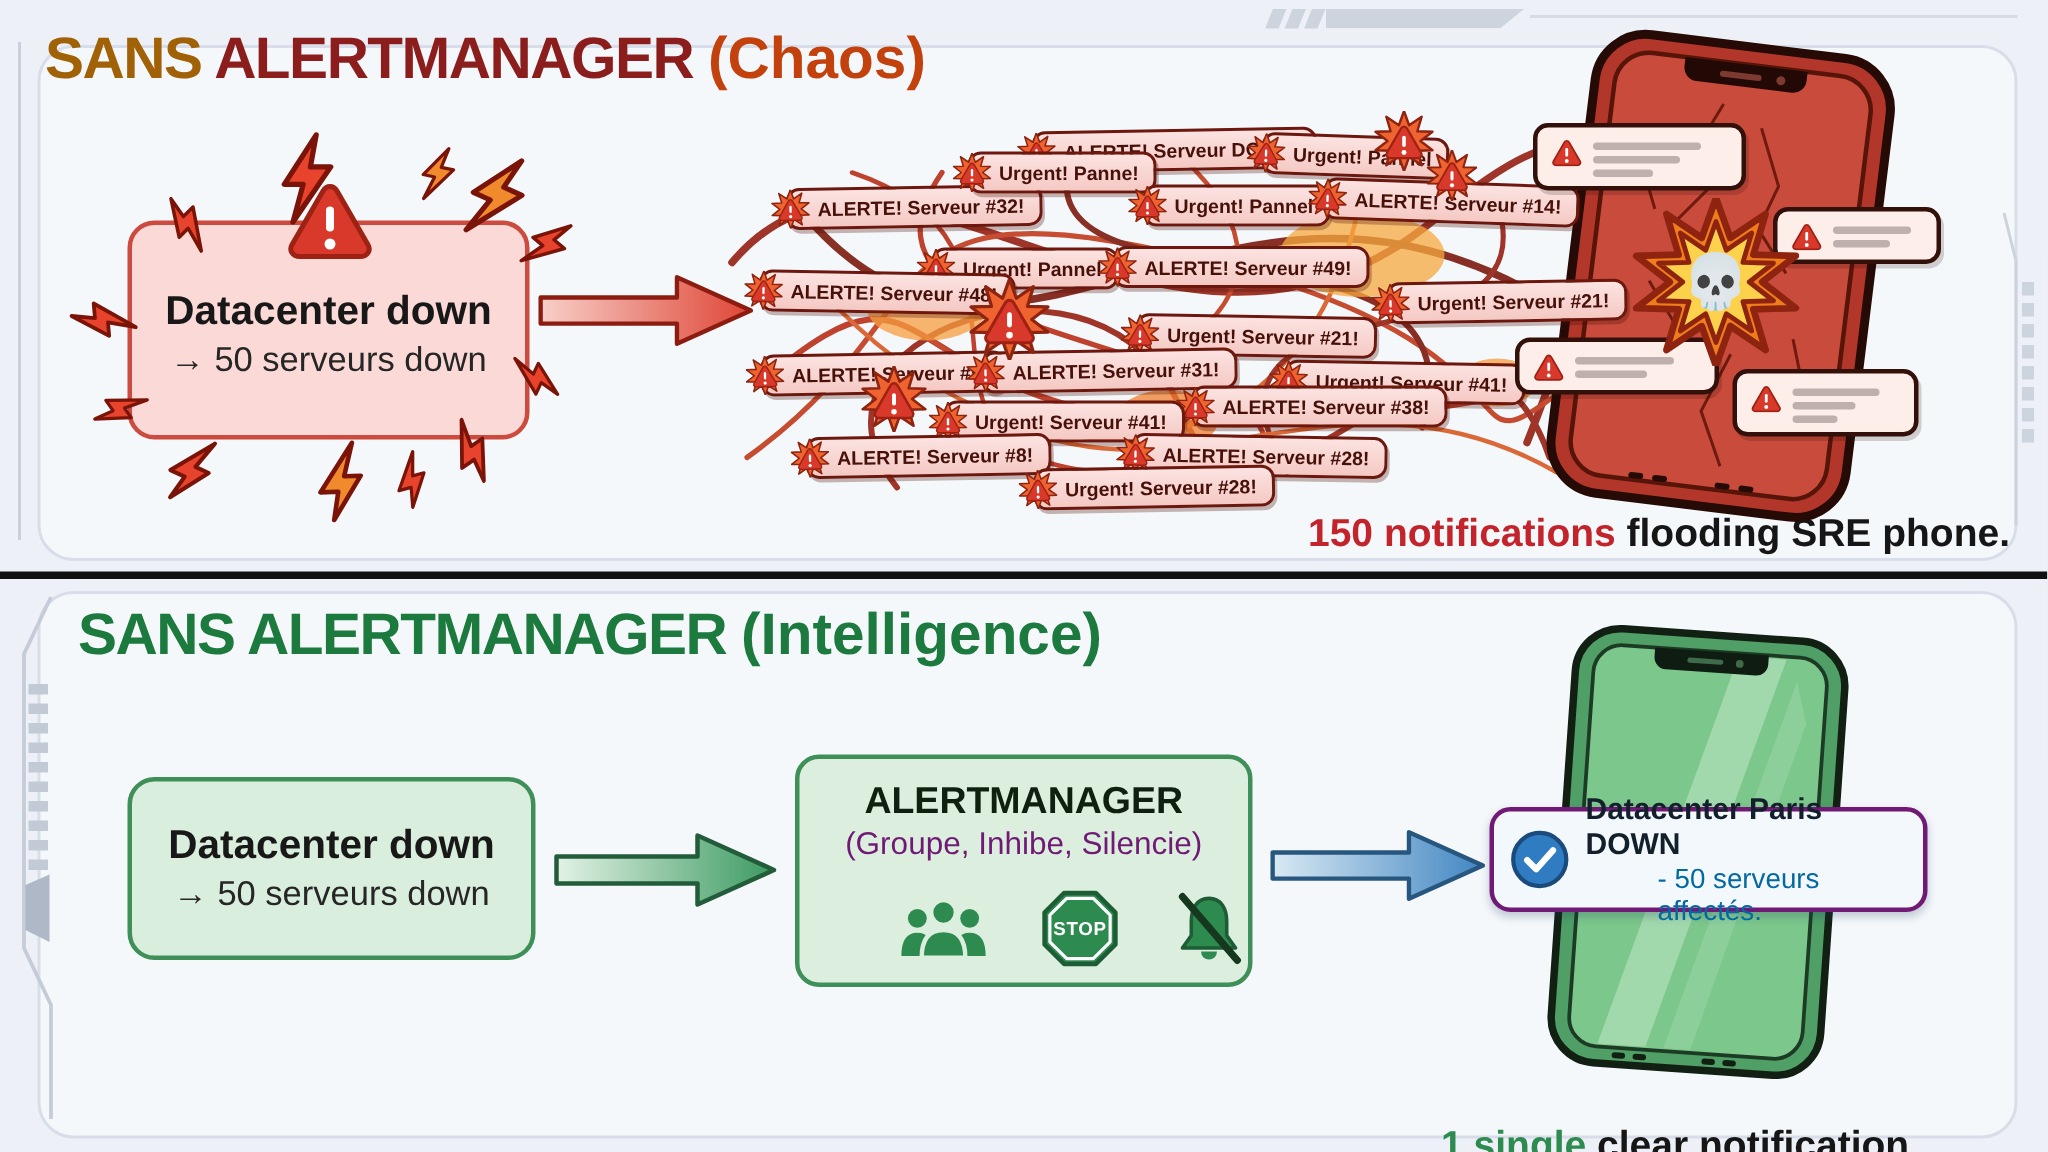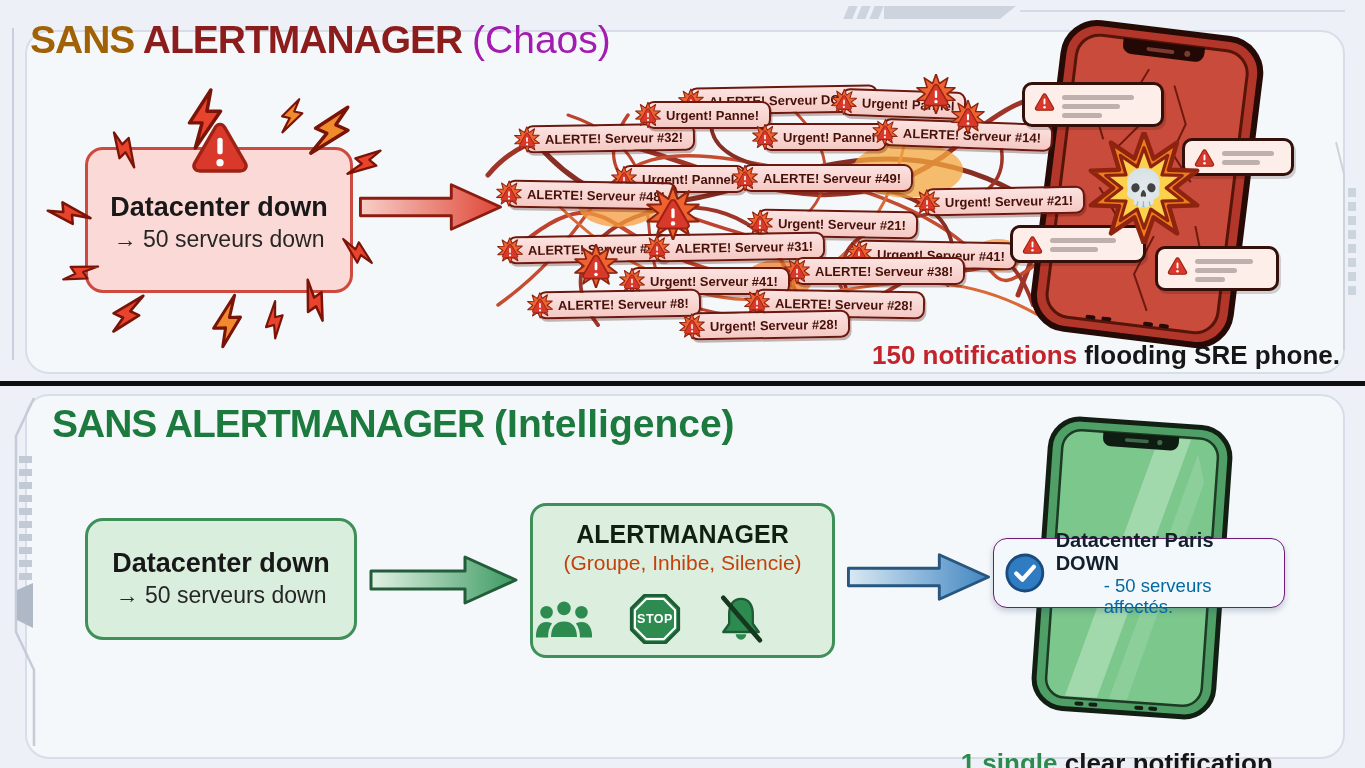--- a/index.html
+++ b/index.html
@@ -17,21 +17,21 @@
   .hud-bar{left:884px;top:6px;width:132px;height:13px;background:#cdd4de;
            clip-path:polygon(0 0,100% 0,calc(100% - 16px) 100%,0 100%);}
   .hud-thin{left:1020px;top:10px;width:325px;height:2px;background:#d5dbe5;}
 
   
   .title{position:absolute;font-weight:800;font-size:39px;letter-spacing:-1px;white-space:nowrap;}
   .t-top{left:30px;top:18px;}
   .t-bot{left:52px;top:402px;color:#1c7a3e;}
   .w-red1{color:#a16207;}
   .w-red2{color:#8c1d1d;}
-  .w-red3{color:#a21caf;font-weight:400;letter-spacing:0;}
+  .w-red3{color:#c2410c;font-weight:700;letter-spacing:0;}
   .w-grn2{font-weight:700;letter-spacing:0;}
 
   
   .inc-box{position:absolute;border-radius:18px;text-align:center;box-sizing:border-box;}
   .inc-red{left:85px;top:147px;width:268px;height:146px;background:#fbd9d6;
            border:3.5px solid #cc4a3e;padding-top:42px;}
   .inc-grn{left:85px;top:518px;width:272px;height:122px;background:#daeedd;
            border:3px solid #3f8f58;padding-top:27px;}
   .inc-l1{font-size:27px;font-weight:800;color:#181818;}
   .inc-l2{font-size:23px;color:#262626;margin-top:3px;}
@@ -69,32 +69,32 @@
   .cap-bot{top:748px;right:85px;}
   .hl-red{color:#c3232a;}
   .hl-grn{color:#2e8b50;}
 
   .divider{position:absolute;left:0;top:381px;width:1365px;height:5px;background:#101010;}
 
   
   .am-box{left:530px;top:503px;width:305px;height:155px;background:#dcefdf;
           border:3px solid #3f9058;border-radius:16px;text-align:center;box-sizing:border-box;}
   .am-title{font-size:25px;font-weight:800;color:#10200f;margin-top:14px;}
-  .am-sub{font-size:21px;color:#c2410c;margin-top:2px;}
+  .am-sub{font-size:21px;color:#701a75;margin-top:2px;}
   .am-icons{position:absolute;left:0;bottom:10px;width:100%;display:flex;
-            justify-content:flex-start;align-items:center;gap:34px;}
+            justify-content:flex-end;align-items:center;gap:34px;}
   .stop-wrap{position:relative;width:52px;height:52px;}
   .stop-label{position:absolute;left:0;top:0;width:52px;height:52px;display:flex;
               align-items:center;justify-content:center;color:#fff;font-weight:800;
               font-size:12.5px;letter-spacing:.5px;}
 
   
   .phone-grn{left:1032px;top:418px;width:200px;height:300px;transform:rotate(4deg);z-index:1;}
   .notif{left:993px;top:538px;width:292px;height:70px;background:#f3f8fd;
-         border:1px solid #701a75;border-radius:14px;display:flex;align-items:center;
+         border:3px solid #701a75;border-radius:14px;display:flex;align-items:center;
          gap:10px;padding:0 10px;box-sizing:border-box;z-index:5;
          box-shadow:0 3px 6px rgba(30,60,100,.25);}
   .notif .txt .n1{font-size:20px;font-weight:800;color:#13202c;line-height:1.15;}
   .notif .txt .n2{font-size:18.5px;color:#0369a1;line-height:1.15;margin-left:48px;}
 </style>
 </head>
 <body>
 
 <div class="stage">
 

